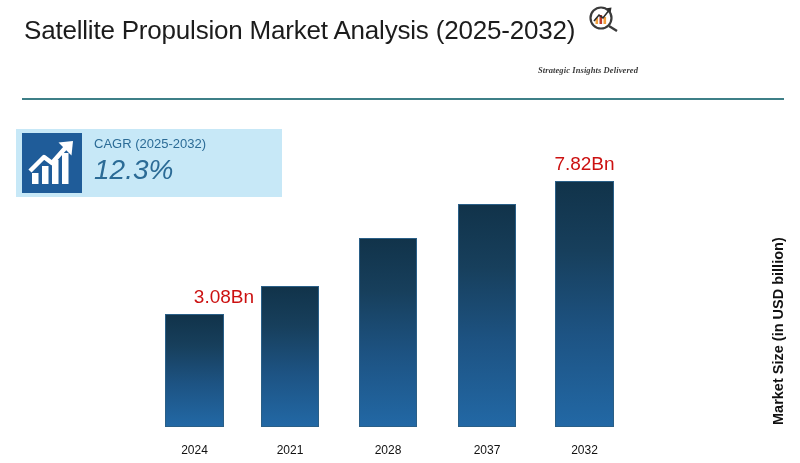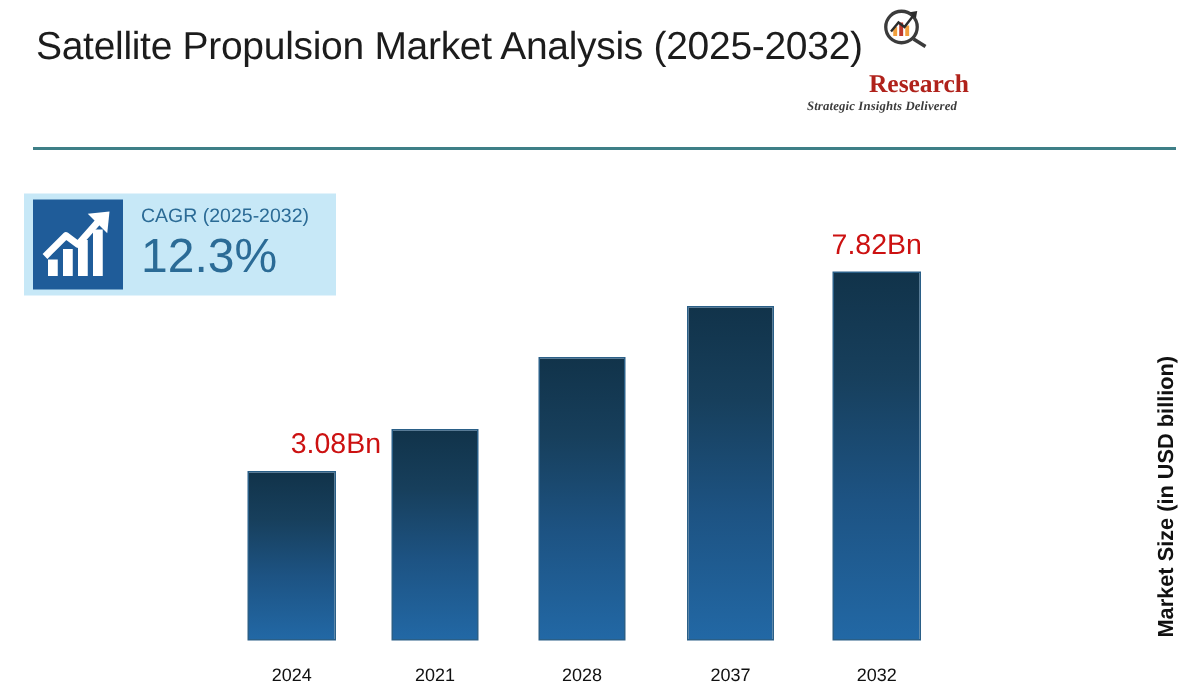--- a/index.html
+++ b/index.html
@@ -100,21 +100,21 @@
     color: #3b3b3b;
     text-align: center;
     letter-spacing: 0.1px;
   }
 
   
   #cagr-panel {
     position: absolute;
     left: 16px;
     top: 129px;
-    width: 208px;
+    width: 266px;
     height: 68px;
     background: #c7e8f7;
   }
   #cagr-icon {
     position: absolute;
     left: 6px;
     top: 4px;
     width: 60px;
     height: 60px;
     background: #1f5c99;
@@ -124,23 +124,24 @@
     left: 78px;
     top: 4px;
     width: 168px;
   }
   #cagr-label {
     font-size: 13px;
     color: #2b6b96;
     line-height: 22px;
   }
   #cagr-value {
-    font-size: 32px;
+    font-size: 28px;
     color: #2b6b96;
     line-height: 30px;
+    font-style: italic;
   }
 
   
   #chart-area {
     position: absolute;
     left: 0;
     top: 100px;
     width: 800px;
     height: 363px;
   }
@@ -200,21 +201,20 @@
   <div id="brand-logo">
     <svg id="logo-mark" viewBox="0 0 34 28">
       <circle cx="15" cy="14" r="10.5" fill="none" stroke="#3b3b3b" stroke-width="2.2"></circle>
       <rect x="9.5" y="14" width="2.6" height="6" fill="#f2a03d"></rect>
       <rect x="13.5" y="11" width="2.6" height="9" fill="#c0392b"></rect>
       <rect x="17.5" y="13" width="2.6" height="7" fill="#f2a03d"></rect>
       <path d="M8 17 L13 11 L17 14 L24 5" fill="none" stroke="#2c2c2c" stroke-width="1.6"></path>
       <path d="M20.5 4.2 L25.5 3.4 L24.6 8.4 Z" fill="#2c2c2c"></path>
       <line x1="23" y1="22" x2="31" y2="27" stroke="#3b3b3b" stroke-width="2.4"></line>
     </svg>
-    <div id="logo-sub">Research</div>
     <div id="logo-tagline">Strategic Insights Delivered</div>
   </div>
 </div>
 
 <div id="cagr-panel">
   <svg id="cagr-icon" viewBox="0 0 60 60">
     <rect x="10" y="40" width="6.5" height="11" fill="#ffffff"></rect>
     <rect x="20" y="33" width="6.5" height="18" fill="#ffffff"></rect>
     <rect x="30" y="27" width="6.5" height="24" fill="#ffffff"></rect>
     <rect x="40" y="20" width="6.5" height="31" fill="#ffffff"></rect>

